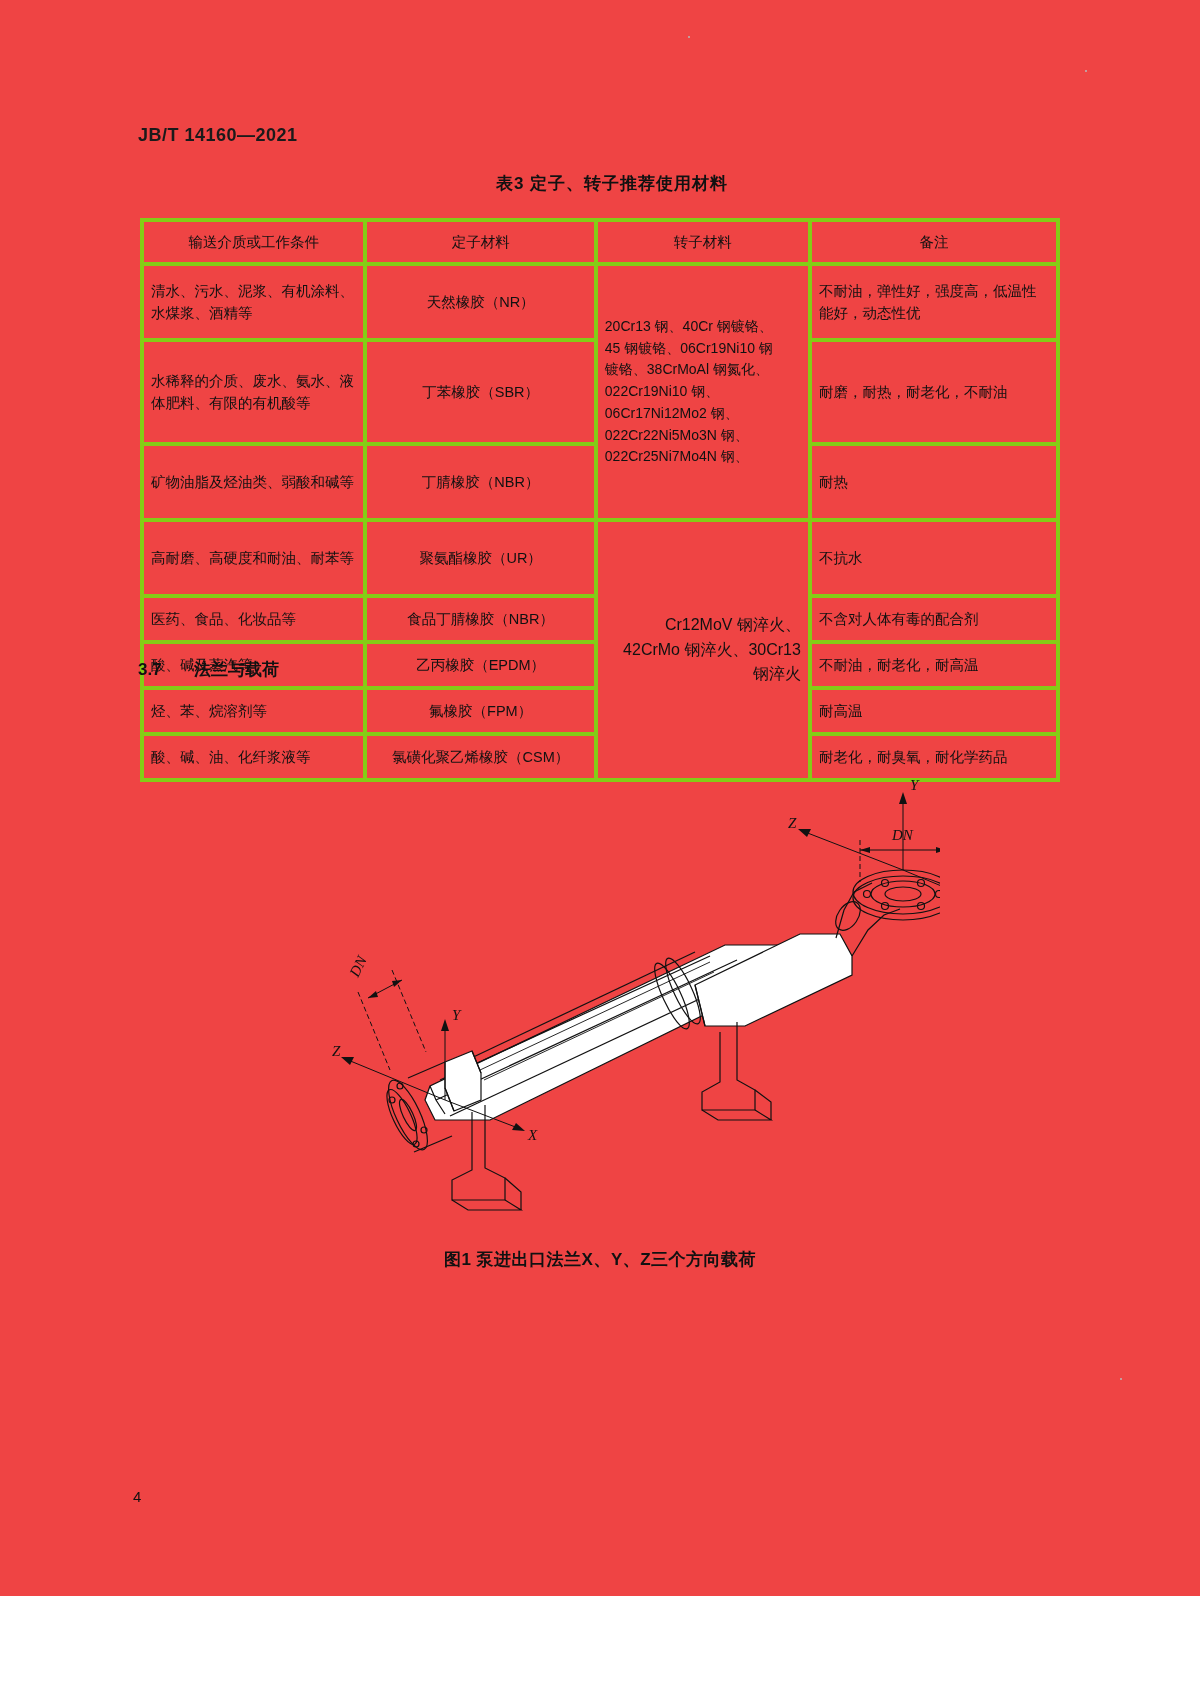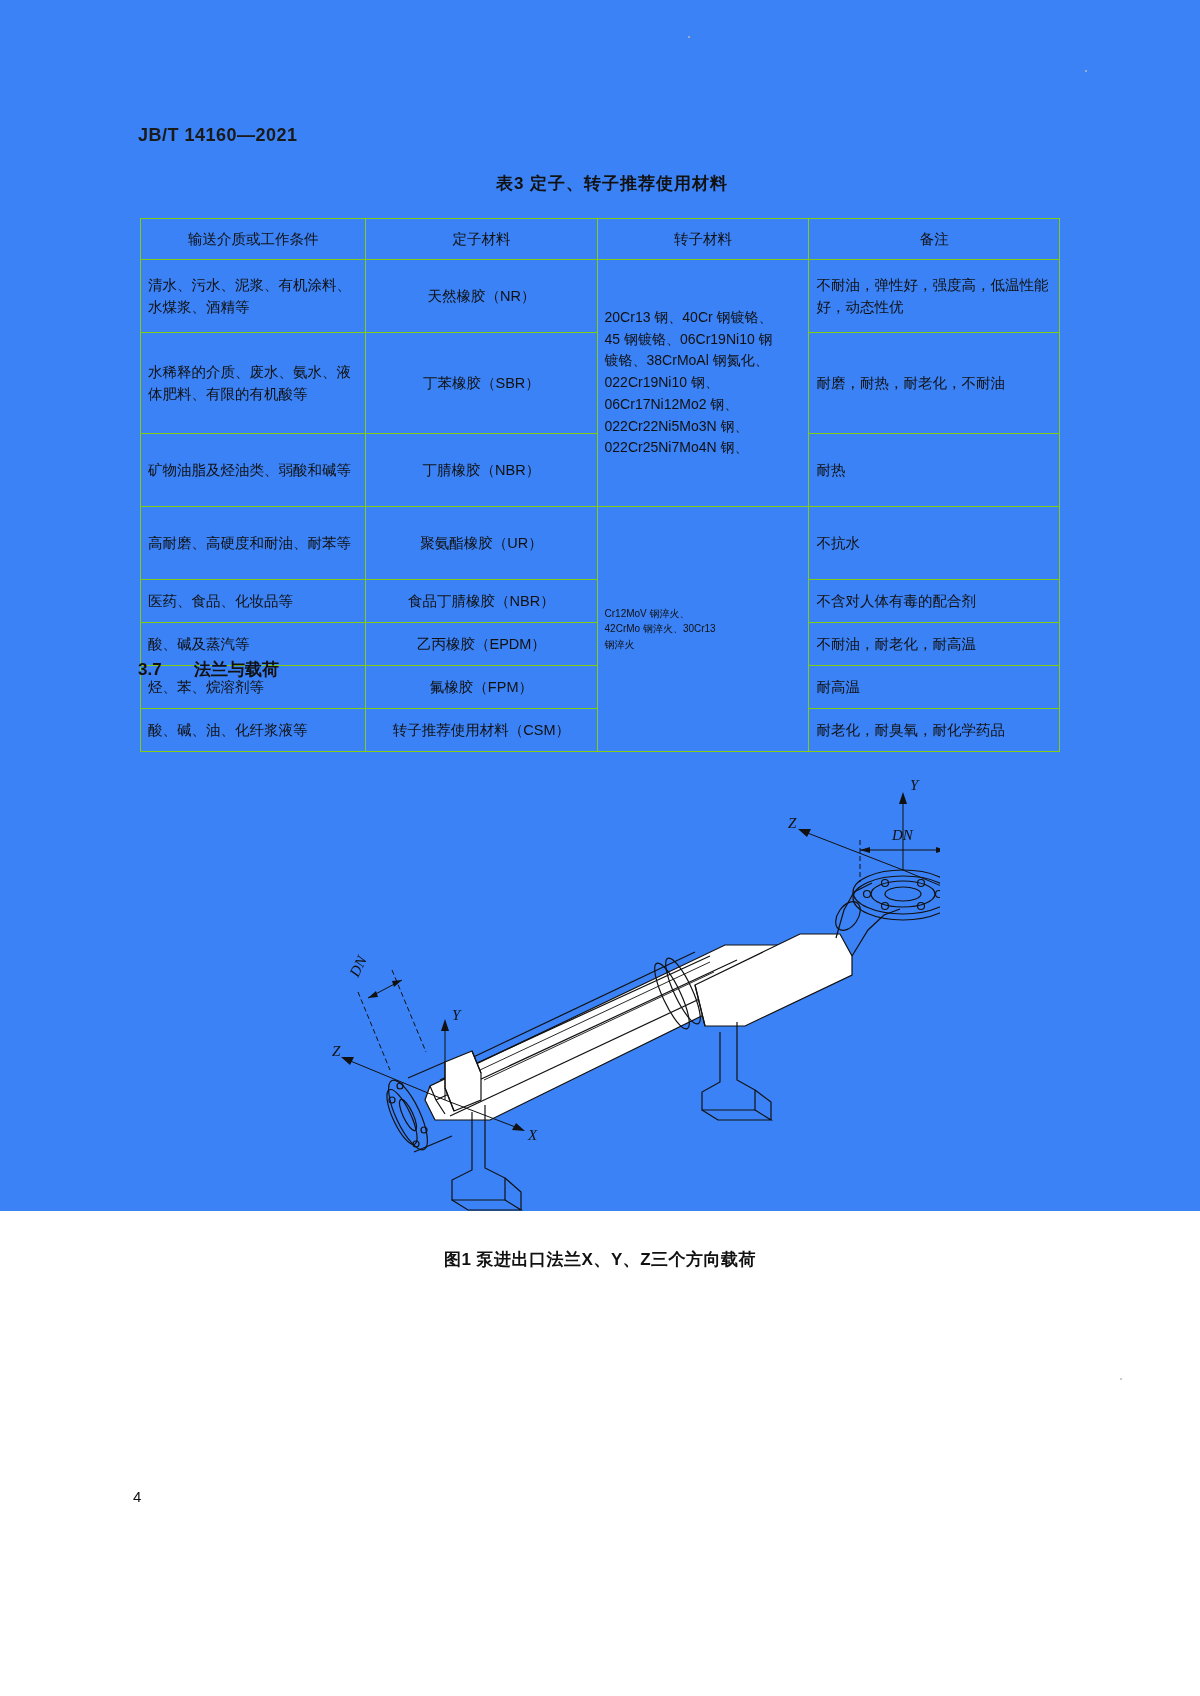--- a/index.html
+++ b/index.html
@@ -12,22 +12,22 @@
     height: 1696px;
     position: relative;
     font-family: "Liberation Serif", serif;
     color: #111111;
     overflow: hidden;
   }
   .page {
     position: absolute;
     top: 0; left: 0;
     width: 1200px;
-    height: 1211px;
-    background: #3b82f6;
+    height: 1596px;
+    background: #ef4444;
   }
   .header-code {
     position: absolute;
     top: 125px;
     left: 138px;
     font-family: "Liberation Sans", sans-serif;
     font-weight: bold;
     font-size: 18px;
     letter-spacing: 0.5px;
     color: #1a1a1a;
@@ -49,21 +49,21 @@
     position: absolute;
     top: 218px;
     left: 140px;
     width: 920px;
     border-collapse: collapse;
     font-family: "Liberation Sans", sans-serif;
     font-size: 14.5px;
     color: #111;
   }
   table.mat td, table.mat th {
-    border: 1px solid #84cc16;
+    border: 4px solid #84cc16;
     padding: 5px 7px;
     vertical-align: middle;
     line-height: 1.55;
     font-weight: normal;
   }
   table.mat th {
     text-align: center;
     font-weight: normal;
     height: 30px;
   }
@@ -74,24 +74,25 @@
   .c-center { text-align: center; }
   .c-left { text-align: left; }
   .rotor-cell {
     font-size: 14px;
     line-height: 1.62;
     vertical-align: top;
     padding-top: 9px;
   }
   .rotor-cell div { white-space: nowrap; }
   .rotor-cell2 {
-    font-size: 10px;
+    font-size: 16px;
     line-height: 1.62;
     vertical-align: top;
     padding-top: 6px;
+    text-align: right;
   }
   .sec-head {
     position: absolute;
     left: 138px;
     font-family: "Liberation Sans", sans-serif;
     font-size: 17px;
     font-weight: bold;
   }
   .sec-head .num { display: inline-block; width: 56px; }
   .para {
@@ -199,21 +200,21 @@
         <td class="c-center">乙丙橡胶（EPDM）</td>
         <td class="c-left">不耐油，耐老化，耐高温</td>
       </tr>
       <tr>
         <td class="c-left" style="height:32px">烃、苯、烷溶剂等</td>
         <td class="c-center">氟橡胶（FPM）</td>
         <td class="c-left">耐高温</td>
       </tr>
       <tr>
         <td class="c-left" style="height:32px">酸、碱、油、化纤浆液等</td>
-        <td class="c-center">转子推荐使用材料（CSM）</td>
+        <td class="c-center">氯磺化聚乙烯橡胶（CSM）</td>
         <td class="c-left">耐老化，耐臭氧，耐化学药品</td>
       </tr>
     </tbody>
   </table>
 
   <div class="sec-head" style="top:658px">
     <span class="num">3.7</span><span>法兰与载荷</span>
   </div>
 
 

